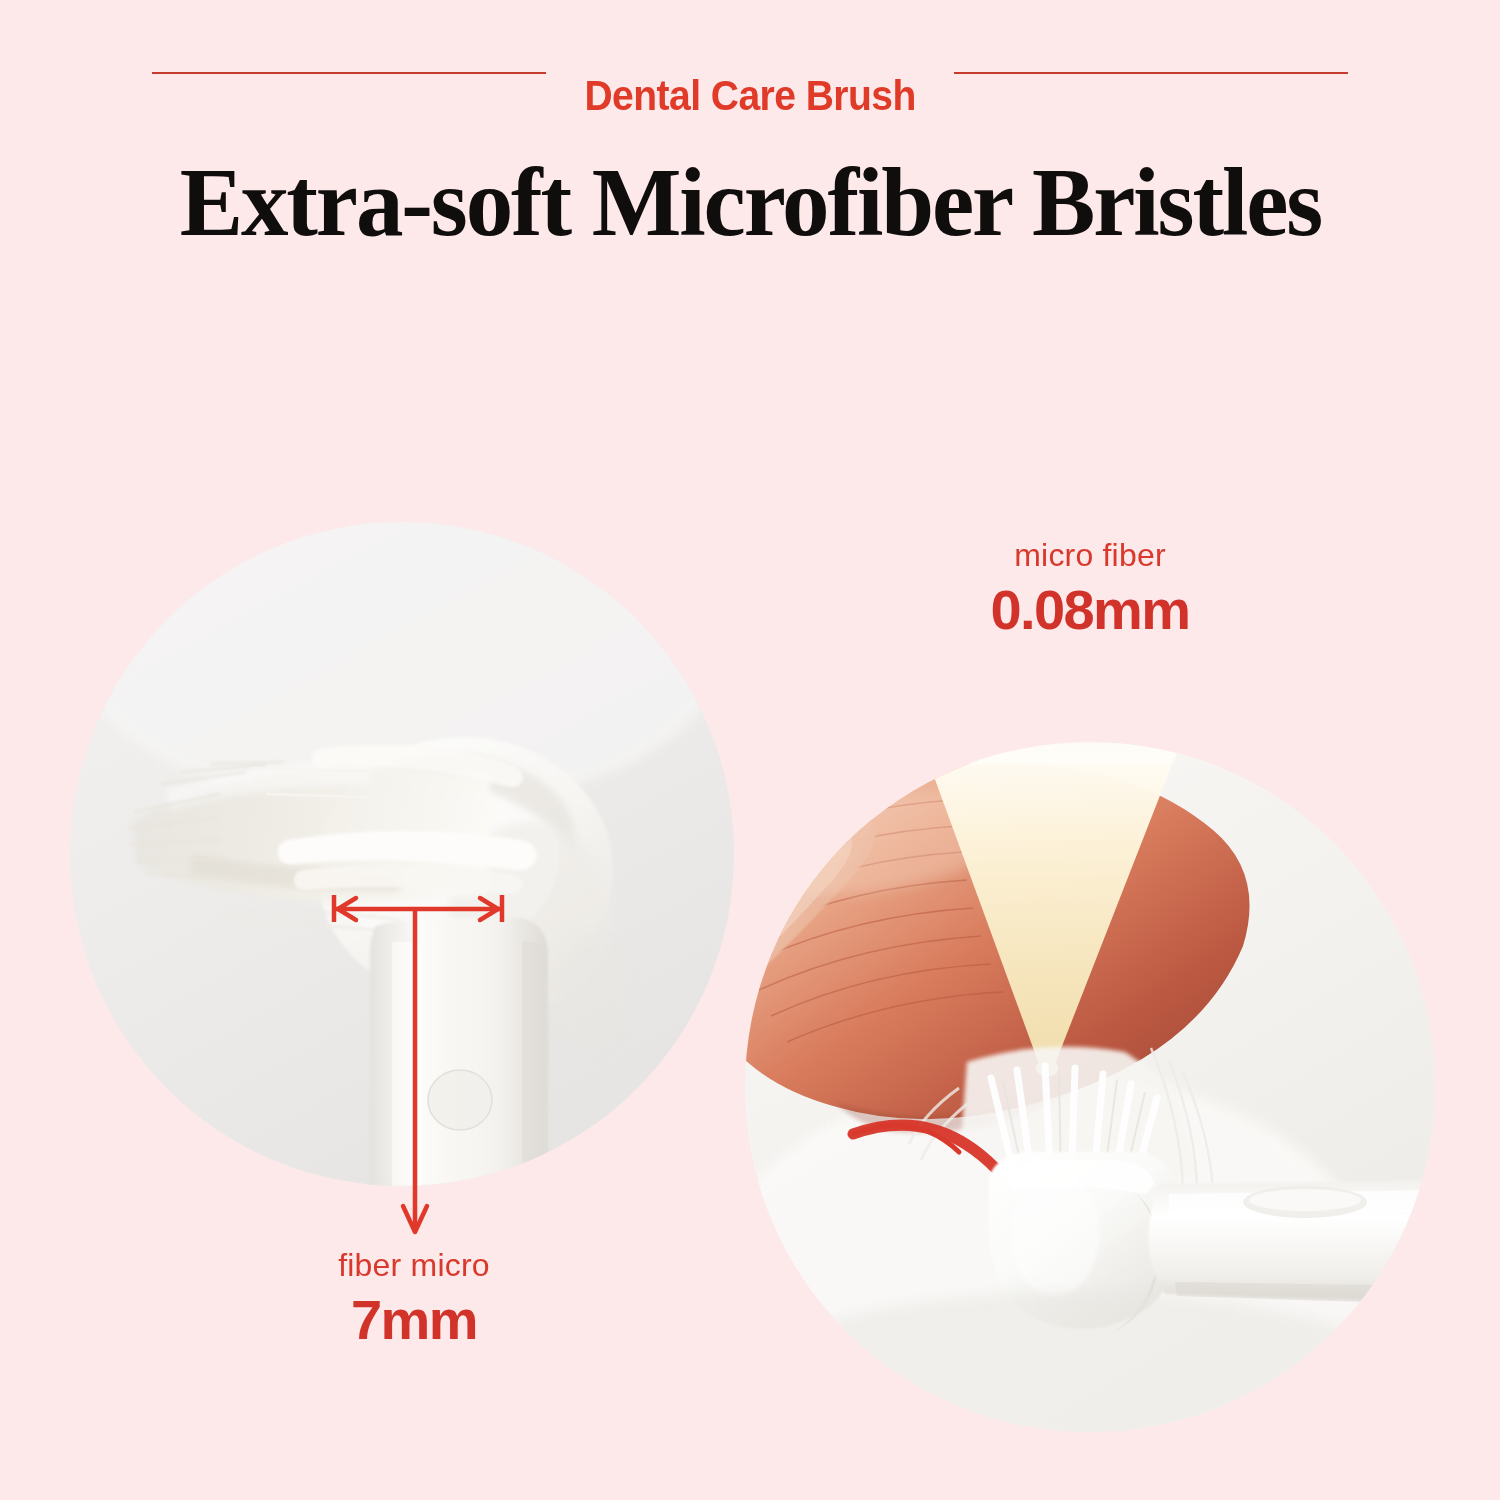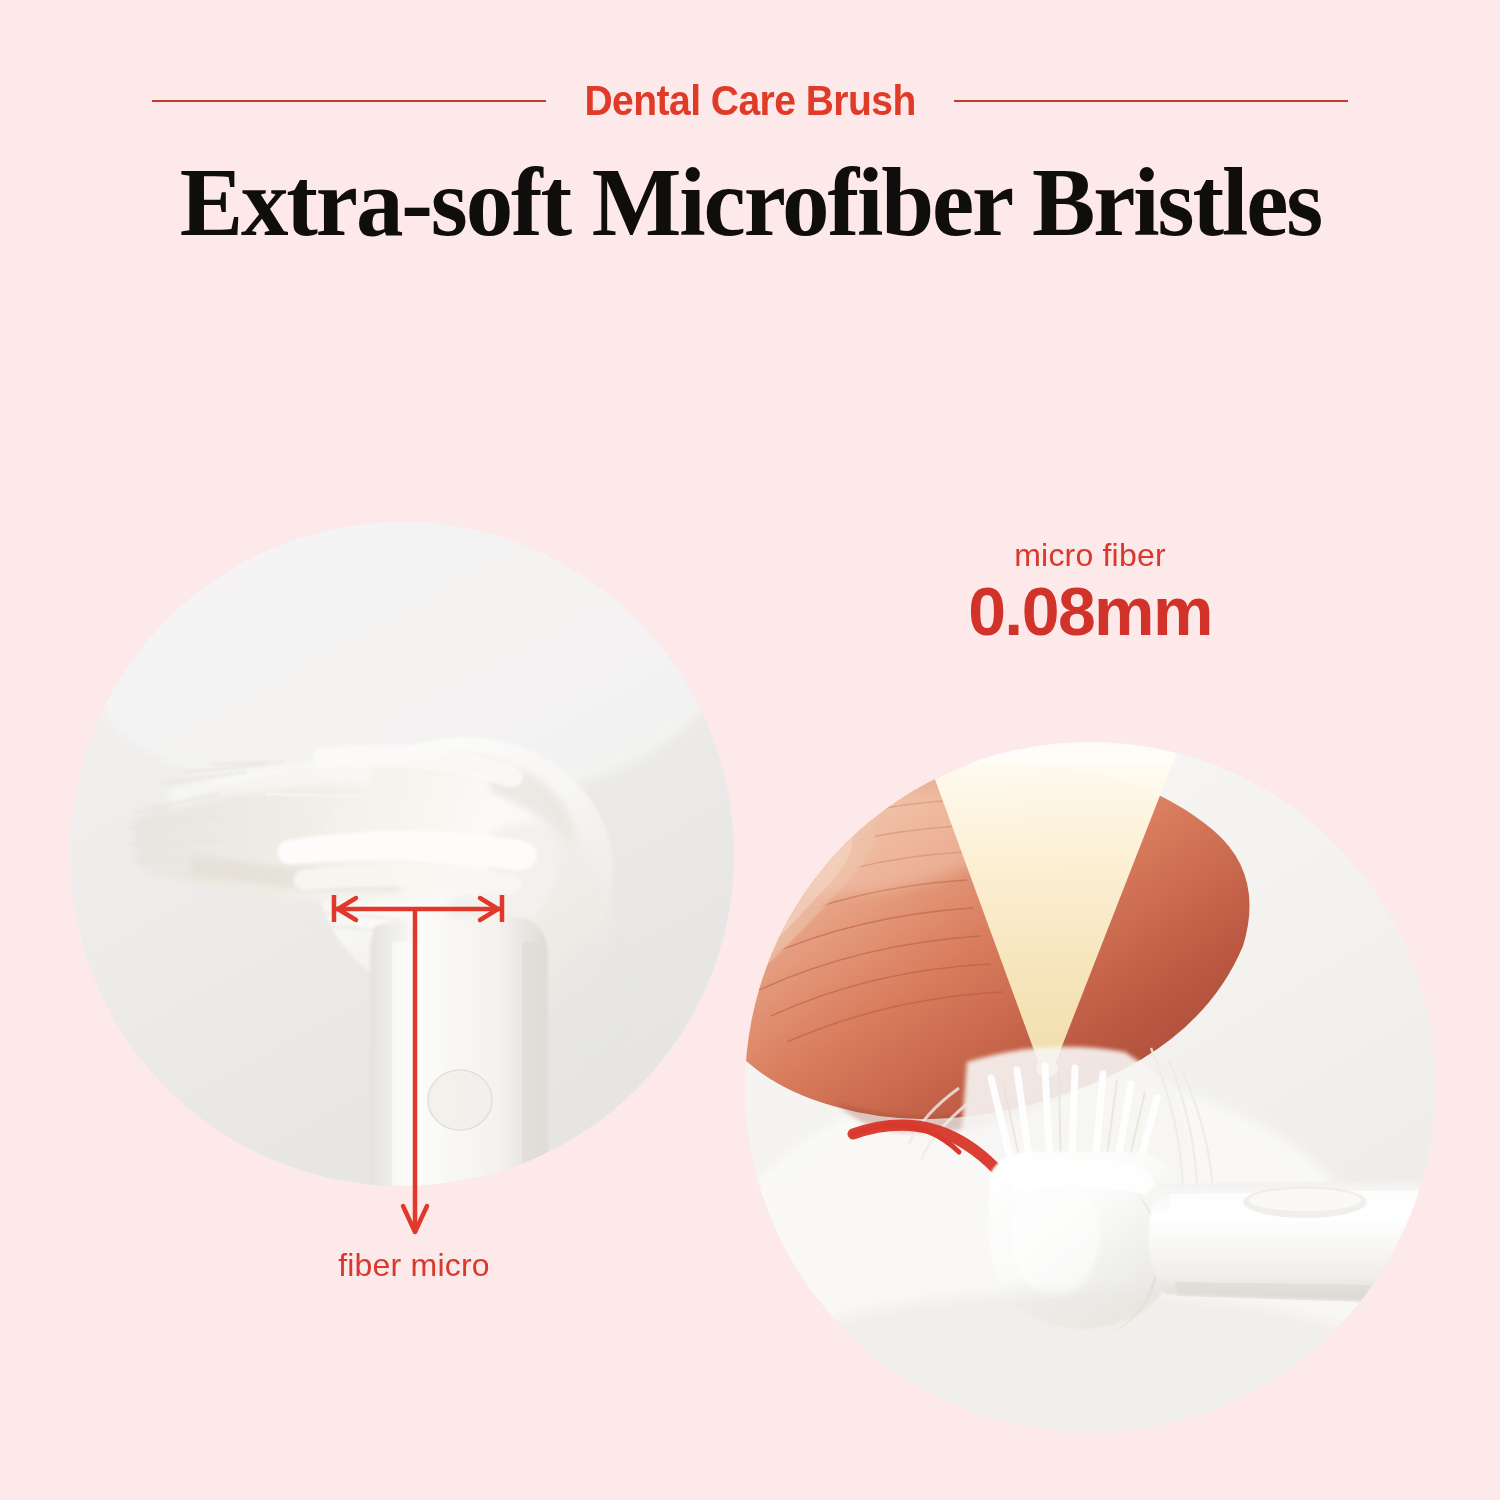--- a/index.html
+++ b/index.html
@@ -23,21 +23,21 @@
   }
 
   
   .eyebrow-row {
     position: absolute;
     top: 72px;
     left: 0;
     width: 1500px;
     height: 58px;
     display: flex;
-    align-items: center;
+    align-items: flex-start;
     justify-content: center;
     gap: 26px;
   }
   .rule {
     height: 2px;
     width: 394px;
     background: #c63b2e;
     flex: 0 0 auto;
   }
   .eyebrow-text {
@@ -121,24 +121,25 @@
     color: #d8392c;
     font-size: 32px;
     font-weight: 400;
     letter-spacing: 0.2px;
     line-height: 1.08;
     font-family: "Liberation Sans", sans-serif;
   }
   .callout .val {
     display: block;
     color: #d1332b;
-    font-size: 68px;
+    font-size: 56px;
     font-weight: 700;
     letter-spacing: -1.6px;
     line-height: 1.12;
+    margin-top: 6px;
     font-family: "Liberation Sans", sans-serif;
   }
 
   #fiber-length-callout {
     left: 174px;
     top: 1248px;
     width: 480px;
   }
   #micro-fiber-callout {
     left: 850px;
@@ -413,20 +414,21 @@
       <polyline points="480,898 498,909 480,920" stroke-linecap="round" stroke-linejoin="round"></polyline>
     </g>
     <g stroke="#e0392b" fill="none" stroke-width="4.5">
       <line x1="415" y1="909" x2="415" y2="1228"></line>
       <polyline points="403,1206 415,1232 427,1206" stroke-linecap="round" stroke-linejoin="round"></polyline>
     </g>
   </svg>
 
   <div class="callout" id="fiber-length-callout">
     <span class="lbl">fiber micro</span>
+    <span class="val">7mm</span>
   </div>
 
   <div class="callout" id="micro-fiber-callout">
     <span class="lbl">micro fiber</span>
     <span class="val">0.08mm</span>
   </div>
 
 </div>
 
 </body></html>

